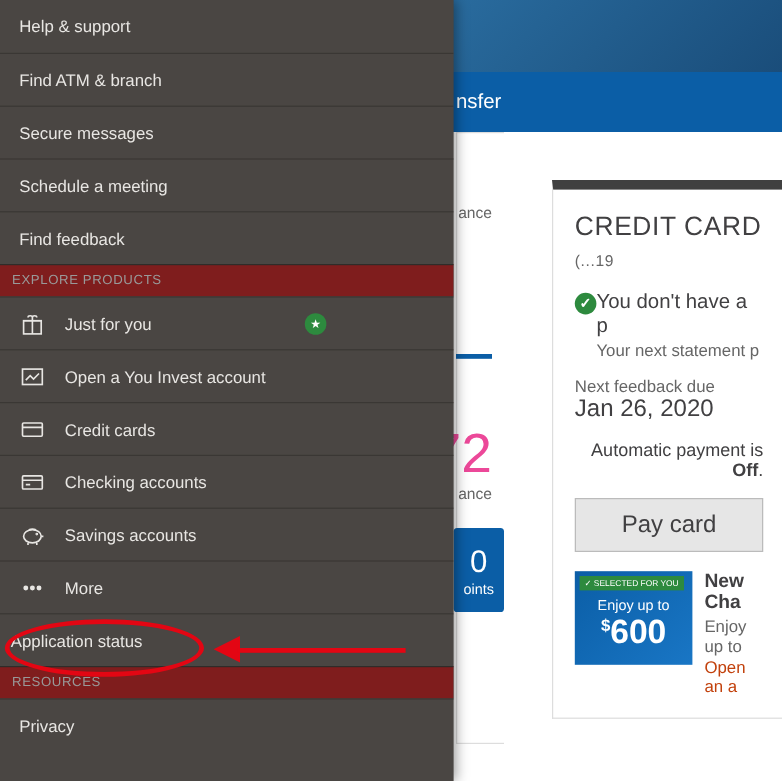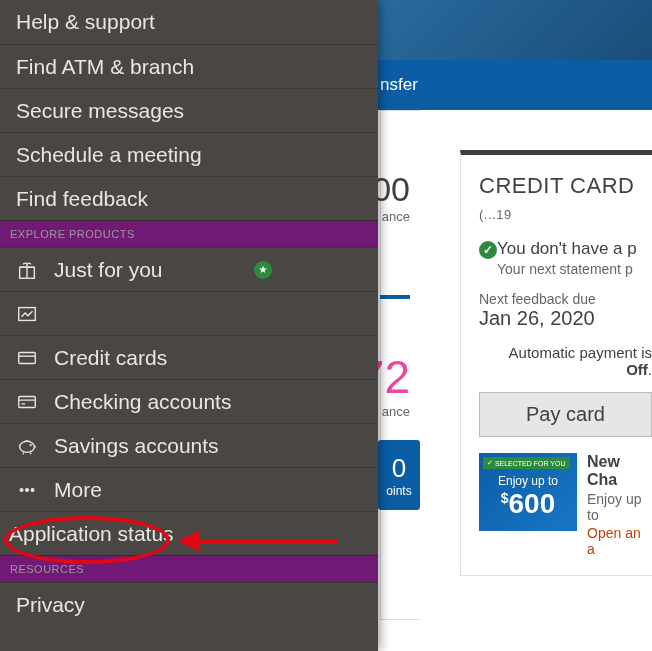--- a/index.html
+++ b/index.html
@@ -11,21 +11,21 @@
   .card-num-1 { position: absolute; top: 170px; left: 350px; width: 60px; text-align: right; }
   .big0 { font-size: 34px; color: #414042; font-weight: 400; }
   .ance { font-size: 13px; color: #666; }
   .card-num-2 { position: absolute; top: 350px; left: 350px; width: 60px; text-align: right; }
   .big72 { font-size: 46px; color: #ec4899; font-weight: 400; }
   .blue-line { position: absolute; top: 295px; left: 380px; width: 30px; height: 4px; background: #0b5ea6; }
   .points-box { position: absolute; top: 440px; left: 378px; width: 42px; height: 70px; background: #0b5ea6; color: #fff; display: flex; flex-direction: column; align-items: center; justify-content: center; border-radius: 3px; }
   .points-0 { font-size: 26px; }
   .points-label { font-size: 12px; }
   
-  .cc-card { position: absolute; top: 150px; left: 460px; right: 0; background: #fff; border: 1px solid #ddd; border-right: none; padding: 18px 0 18px 18px; border-top: 5px solid #404040; }
+  .cc-card { position: absolute; top: 150px; left: 460px; right: 0; background: #fff; border: 1px solid #ddd; border-right: none; padding: 18px 16px 18px 18px; border-top: 8px solid #404040; }
   .cc-title { font-size: 22px; color: #414042; letter-spacing: 0.5px; margin-bottom: 14px; }
   .cc-title-suffix { font-size: 13px; color: #666; }
   .cc-status { display: flex; align-items: flex-start; }
   .check-icon { width: 18px; height: 18px; background: #2d8a3e; border-radius: 50%; display: flex; align-items: center; justify-content: center; flex-shrink: 0; margin-top: 2px; }
   .check-icon::after { content: "✓"; color: #fff; font-size: 12px; font-weight: bold; }
   .cc-status-text { font-size: 17px; color: #414042; }
   .cc-status-sub { font-size: 14px; color: #666; margin-top: 2px; }
   .cc-row { margin-top: 14px; }
   .cc-label { font-size: 14px; color: #666; display: flex; align-items: center; gap: 4px; }
   .info-icon { width: 13px; height: 13px; background: #999; border-radius: 50%; display: inline-flex; align-items: center; justify-content: center; color: #fff; font-size: 9px; font-weight: bold; }
@@ -43,25 +43,25 @@
   .promo-enjoy { font-size: 12px; margin-top: 10px; }
   .promo-amount { font-size: 28px; font-weight: bold; }
   .promo-amount sup { font-size: 14px; vertical-align: super; }
   .promo-text { flex: 1; }
   .promo-title { font-size: 16px; font-weight: bold; color: #414042; }
   .promo-sub { font-size: 14px; color: #666; margin-top: 2px; }
   .promo-link { font-size: 14px; color: #c2410c; margin-top: 2px; }
 
   
   .sidebar { position: absolute; top: 0; left: 0; width: 378px; height: 651px; background: #4a4643; color: #e8e6e3; z-index: 10; box-shadow: 2px 0 10px rgba(0,0,0,0.4); overflow: hidden; }
-  .sb-item { display: flex; align-items: center; height: 44px; padding: 0 16px; border-top: 1px solid #3a3734; font-size: 21px; cursor: pointer; text-align: center; }
+  .sb-item { display: flex; align-items: center; height: 44px; padding: 0 16px; border-top: 1px solid #3a3734; font-size: 14px; cursor: pointer; text-align: center; }
   .sb-item:first-child { border-top: none; }
   .sb-item.icon-item { gap: 16px; }
   .sb-item.sub { padding-left: 9px; }
-  .sb-section { background: #701a75; color: #999; font-size: 11px; letter-spacing: 0.5px; padding: 7px 10px; border-top: 1px solid #2f2c29; }
+  .sb-section { background: #7f1d1d; color: #999; font-size: 11px; letter-spacing: 0.5px; padding: 7px 10px; border-top: 1px solid #2f2c29; }
   .sb-icon { width: 22px; height: 22px; display: flex; align-items: center; justify-content: center; flex-shrink: 0; }
   .sb-icon svg { stroke: #e8e6e3; fill: none; stroke-width: 1.5; }
   .star-badge { width: 18px; height: 18px; background: #2d8a3e; border-radius: 50%; display: flex; align-items: center; justify-content: center; margin-left: auto; margin-right: 90px; }
   .star-badge::after { content: "★"; color: #fff; font-size: 10px; }
   
   
   .arrow { position: absolute; top: 536px; left: 178px; width: 160px; height: 10px; z-index: 20; }
   .arrow-line { position: absolute; top: 4px; right: 0; width: 140px; height: 4px; background: #e30613; }
   .arrow-head { position: absolute; left: 0; top: -6px; width: 0; height: 0; border-top: 11px solid transparent; border-bottom: 11px solid transparent; border-right: 22px solid #e30613; }
   .circle-ann { position: absolute; top: 516px; left: 4px; width: 166px; height: 48px; border: 4px solid #e30613; border-radius: 50%; z-index: 20; }
@@ -69,21 +69,20 @@
 </head>
 <body>
 
 <div class="bg-header"></div>
 <div class="bg-nav">
   <span>nsfer</span>
 </div>
 
 <div class="card-top"></div>
 <div class="card-num-1">
-  <div class="big0">00</div>
   <div class="ance">ance</div>
 </div>
 <div class="blue-line"></div>
 <div class="card-num-2">
   <div class="big72">72</div>
   <div class="ance">ance</div>
 </div>
 <div class="points-box">
   <div class="points-0">0</div>
   <div class="points-label">oints</div>
@@ -143,20 +142,21 @@
     <span>Just for you</span>
     <span class="star-badge"></span>
   </div>
   <div class="sb-item icon-item">
     <span class="sb-icon">
         <svg viewBox="0 0 24 24" width="22" height="22">
           <rect x="3" y="5" width="18" height="14"></rect>
           <path d="M6 15l4-4 3 3 5-5"></path>
         </svg>
       </span>
+    <span>Open a You Invest account</span>
   </div>
   <div class="sb-item icon-item">
     <span class="sb-icon">
         <svg viewBox="0 0 24 24" width="22" height="22">
           <rect x="3" y="6" width="18" height="12" rx="1"></rect>
           <path d="M3 10h18"></path>
         </svg>
       </span>
     <span>Credit cards</span>
   </div>

